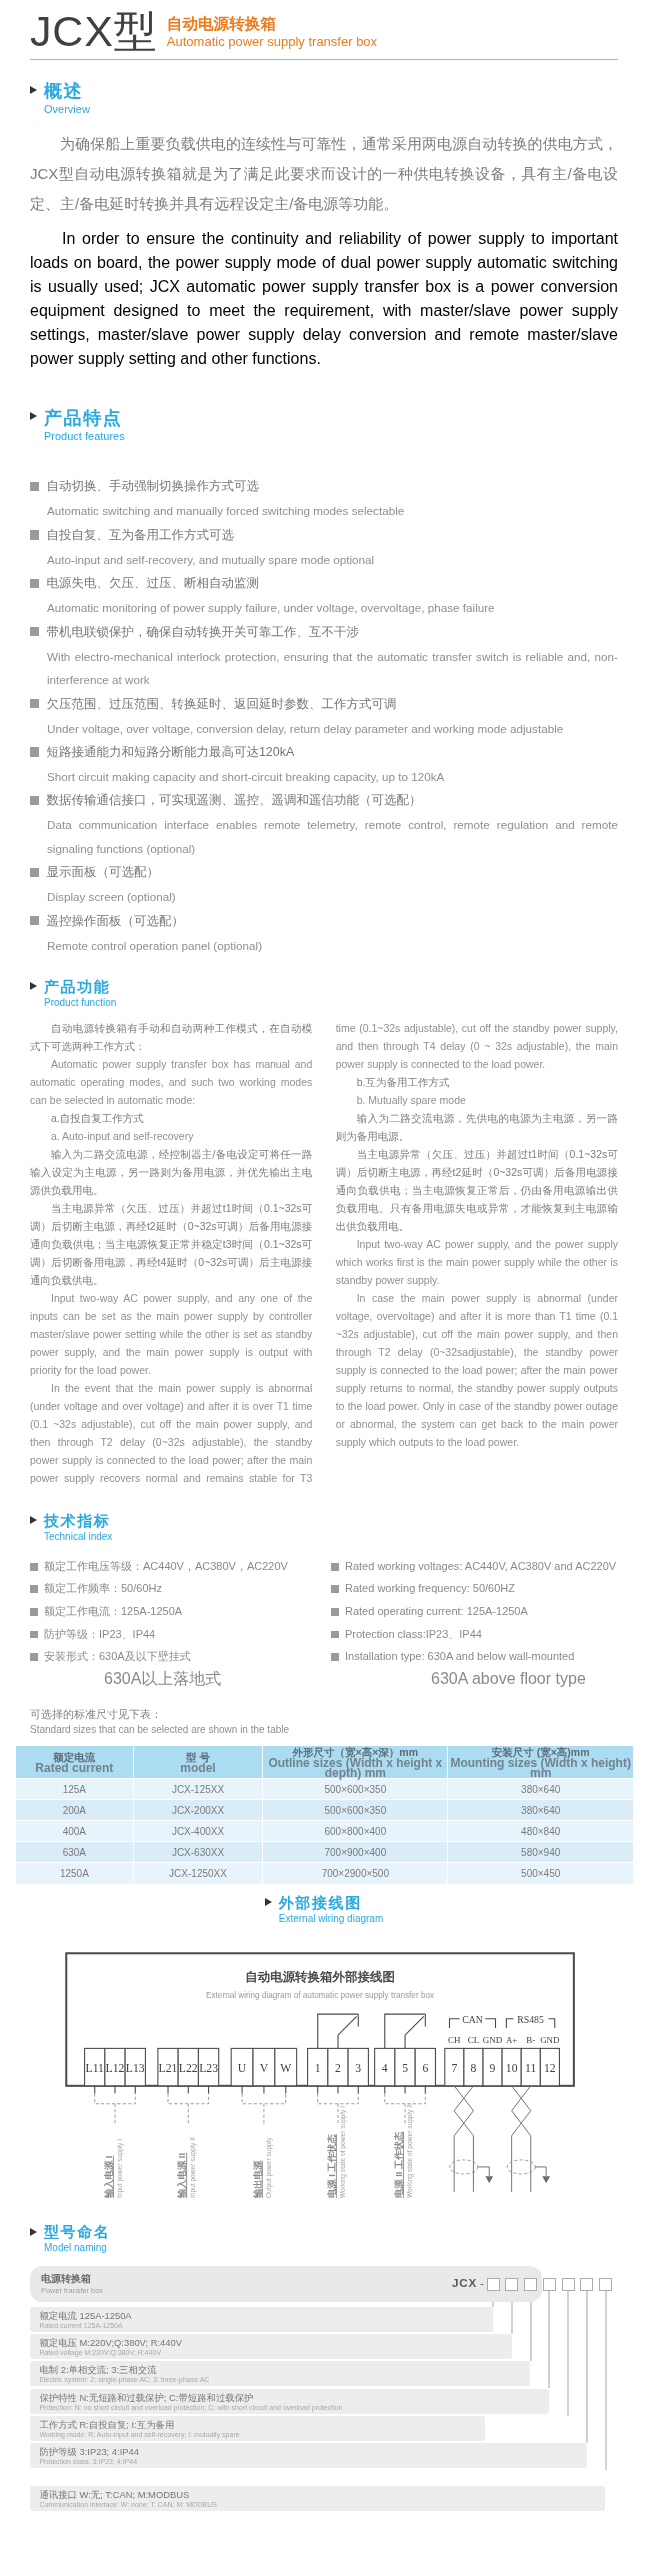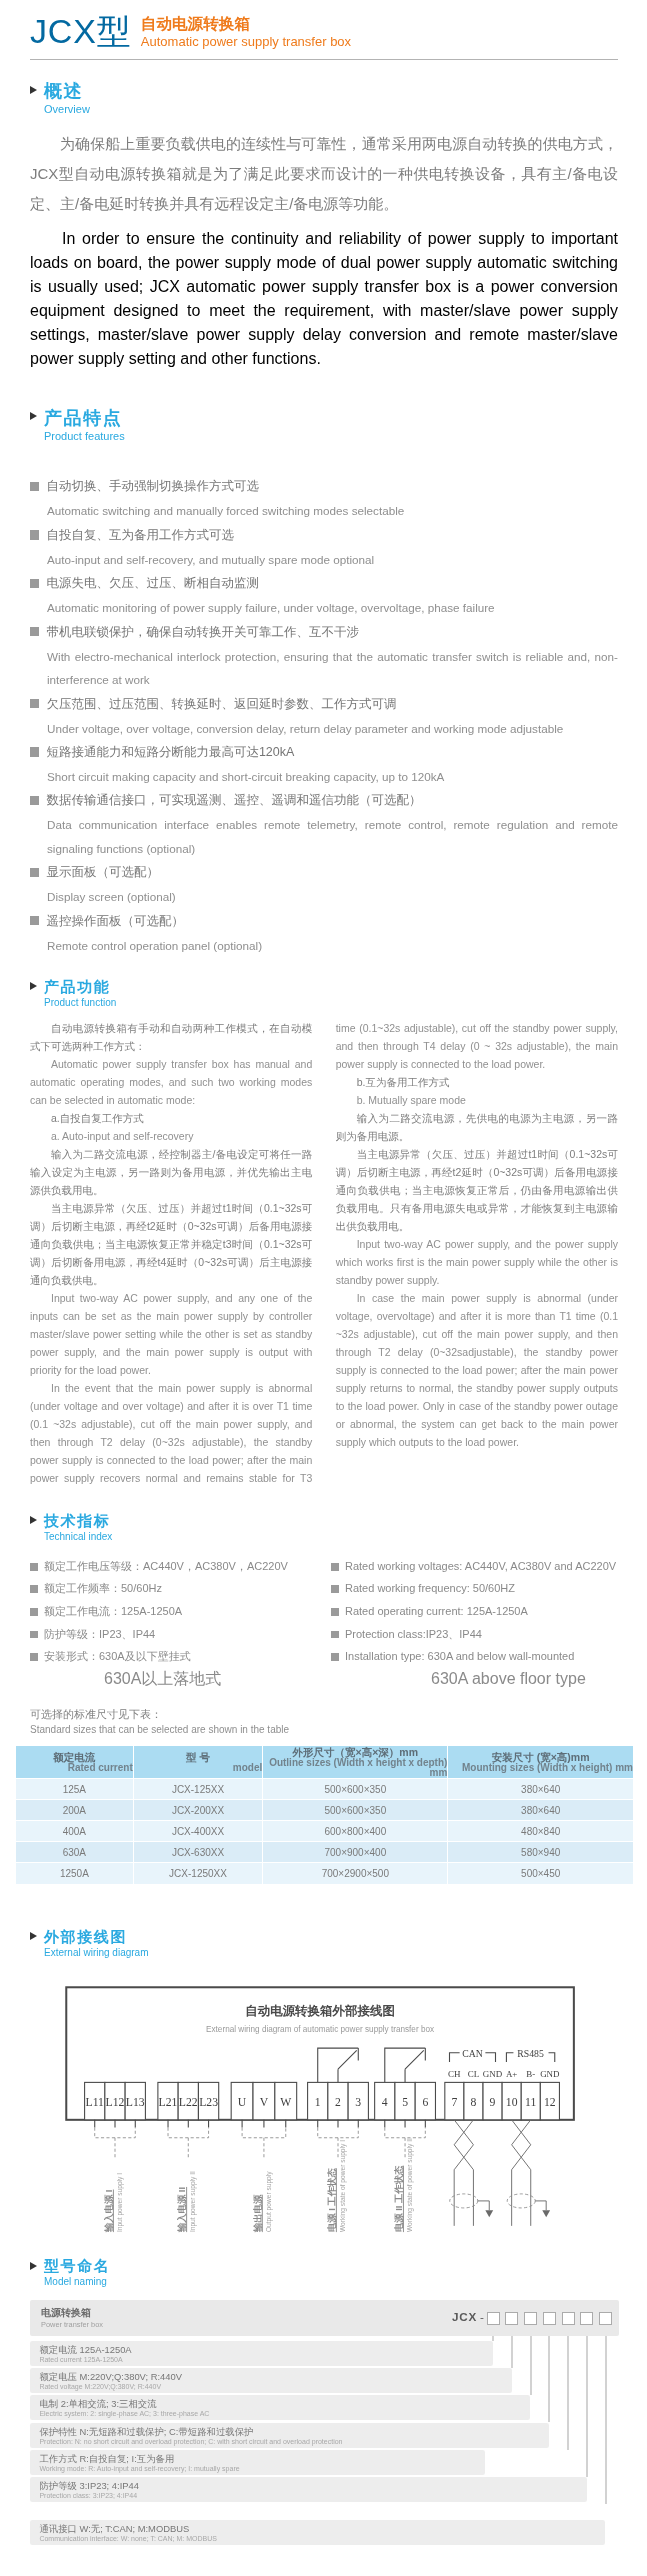--- a/index.html
+++ b/index.html
@@ -2,21 +2,21 @@
 <html style="font-size:12.5px"><head>
 <meta charset="utf-8">
 <style>
   * { margin:0; padding:0; box-sizing:border-box; }
   html,body { background:#ffffff; }
   body { font-family:"Liberation Sans", sans-serif; }
   .page { position:relative; width:648px; height:2576px; background:#fff; padding:12.5px 30px 0 30px; overflow:hidden; }
 
   
   .hdr { display:flex; align-items:flex-start; }
-  .hdr-model { color:#0369a1; font-size:34px; line-height:37px; letter-spacing:0.8px; }
+  .hdr-model { color:#404040; font-size:43px; line-height:37px; letter-spacing:0.8px; }
   .hdr-right { margin-left:9.4px; padding-top:1.6px; }
   .hdr-cn { color:#ef7b1c; font-size:15.6px; font-weight:bold; line-height:19px; }
   .hdr-en { color:#ef7b1c; font-size:13px; line-height:17px; }
   .divider { border:none; border-top:0.8px solid #b3b3b3; margin-top:9.4px; }
 
   
   .sec-head { display:flex; align-items:flex-start; }
   .tri { width:0; height:0; border-left:7px solid #333; border-top:4.7px solid transparent; border-bottom:4.7px solid transparent; margin:5.5px 7px 0 0; }
   .sec-cn { color:#2aa9e0; font-size:18px; font-weight:bold; line-height:22px; letter-spacing:1.6px; }
   .sec-en { color:#2aa9e0; font-size:11px; line-height:15.6px; }
@@ -48,21 +48,21 @@
   .tech-extra { color:#8a8a8a; font-size:16px; line-height:22.6px; padding-left:74px; }
 
   
   .size-note-cn { margin-top:17px; color:#7f7f7f; font-size:11px; line-height:15.6px; }
   .size-note-en { color:#8f8f8f; font-size:10px; line-height:14px; }
   table.sizes { margin-top:7.8px; margin-left:-14px; width:617px; border-collapse:collapse; table-layout:fixed; }
   table.sizes th, table.sizes td { text-align:center; vertical-align:middle; border-left:1.6px solid #fff; border-top:1.6px solid #fff; }
   table.sizes th:first-child, table.sizes td:first-child { border-left:none;margin-left:14px; }
   table.sizes thead th { background:#abdcf2; height:33px; }
   .th-cn { color:#5d6d77; font-size:10.5px; line-height:12.5px; }
-  .th-en { color:#72838d; font-size:10px; line-height:10px;text-align:right; }
+  .th-en { color:#72838d; font-size:12px; line-height:10px; }
   table.sizes tbody tr:nth-child(odd) td { background:#e8f4fb; }
   table.sizes tbody tr:nth-child(even) td { background:#daecf7; }
   table.sizes td { height:21px; color:#7a7a7a; font-size:10px; }
   .col1 { width:19%; } .col2 { width:21%; } .col3 { width:30%; } .col4 { width:30%; }
 
   
   .wiring-wrap { margin:7.8px 0 0 35px; }
   .wline { stroke:#4a4a4a; stroke-width:1.4; fill:none; }
   .wline-thick { stroke:#4a4a4a; stroke-width:2.6; fill:#fff; }
   .wdash { stroke:#8a8a8a; stroke-width:1.1; fill:none; stroke-dasharray:4 3; }
@@ -73,31 +73,31 @@
   .wbus  { font-family:"Liberation Serif", serif; font-size:12.5px; fill:#3f3f3f; text-anchor:middle; }
   .wtitle-cn { font-family:"Liberation Serif", serif; font-size:16px; font-weight:bold; fill:#4a4a4a; text-anchor:middle; }
   .wtitle-en { font-size:10.5px; fill:#9a9a9a; text-anchor:middle; }
   .wrot-cn { font-size:12px; font-weight:bold; fill:#8a8a8a; text-decoration:underline; }
   .wrot-en { font-size:8.5px; fill:#a5a5a5; }
   .wgnd { fill:#6a6a6a; }
 
   
   .naming { position:relative; margin-top:11px; width:589px; height:234px; }
   .nm-conn { position:absolute; width:1.6px; background:#d2d2d2; }
-  .nm-top { position:absolute; left:0; top:0; width:589px; height:36px; background:#e9e9e9; border-radius:2px; }
+  .nm-top { position:absolute; left:0; top:0; width:512px; height:36px; background:#e9e9e9; border-radius:12px; }
   .nm-top-cn { position:absolute; left:11px; top:5.5px; font-size:10px; font-weight:bold; color:#6b6b6b; }
   .nm-top-en { position:absolute; left:11px; top:20px; font-size:7.4px; color:#a0a0a0; }
   .nm-prefix { position:absolute; left:422px; top:9.4px; font-size:11.7px; font-weight:bold; color:#5a5a5a; letter-spacing:0.8px; }
   .nm-dash { position:absolute; left:450px; top:9.4px; font-size:11.7px; color:#5a5a5a; }
   .nm-box { position:absolute; top:11.7px; width:12.5px; height:12.5px; background:#fff; border:0.8px solid #ababab; }
   .nm-row { position:absolute; left:0; height:25px; background:#ededed; border-radius:2.3px; padding:2.3px 9.4px; overflow:hidden; }
   .nm-row-cn { font-size:9.4px; color:#777; line-height:11.7px; white-space:nowrap; }
   .nm-row-en { font-size:7px; color:#a8a8a8; line-height:9.4px; white-space:nowrap; }
 
-  .mt46 { margin-top:36px; } .mt30 { margin-top:23.4px; } .mt26 { margin-top:20px; } .mt34 { margin-top:43px; }
+  .mt46 { margin-top:36px; } .mt30 { margin-top:23.4px; } .mt26 { margin-top:20px; } .mt34 { margin-top:9px;justify-content:center; }
 </style>
 </head>
 <body>
 
 <div class="page">
 
   <div class="hdr">
     <div class="hdr-model">JCX型</div>
     <div class="hdr-right">
       <div class="hdr-cn">自动电源转换箱</div>

